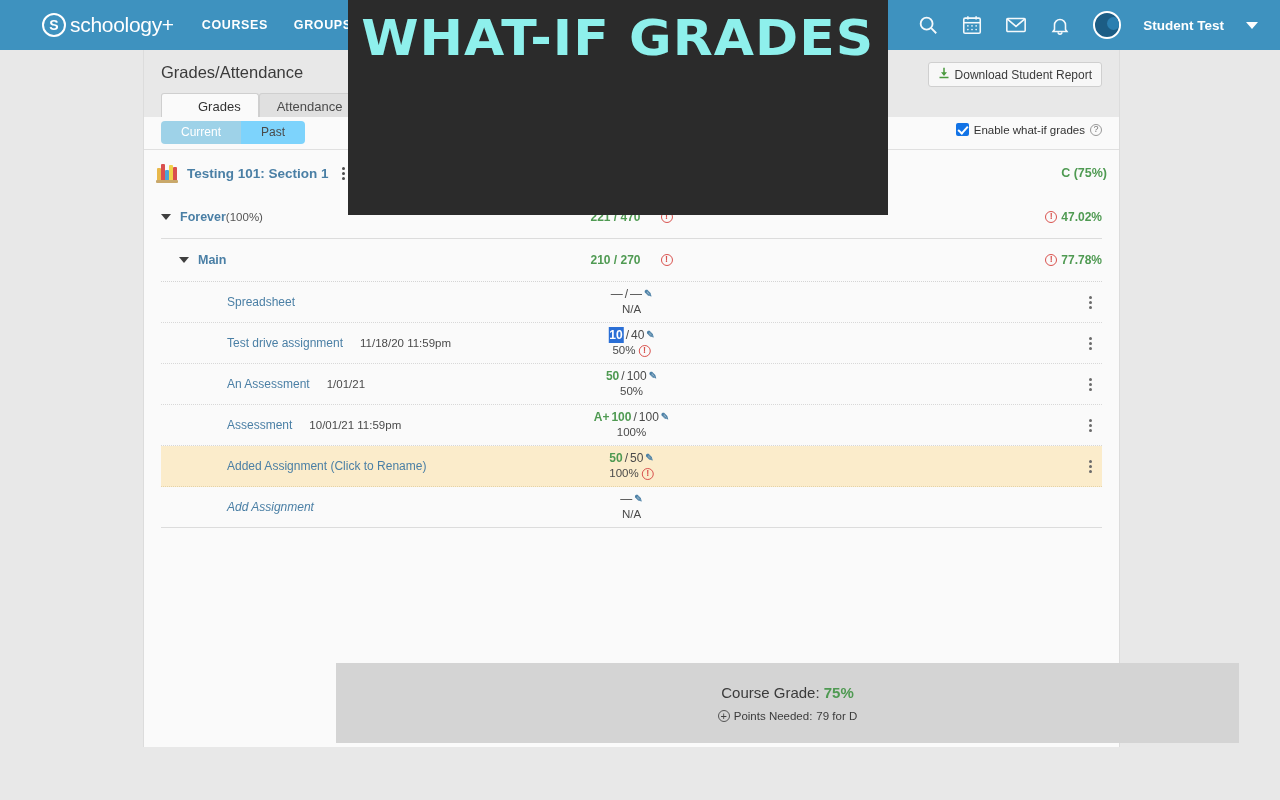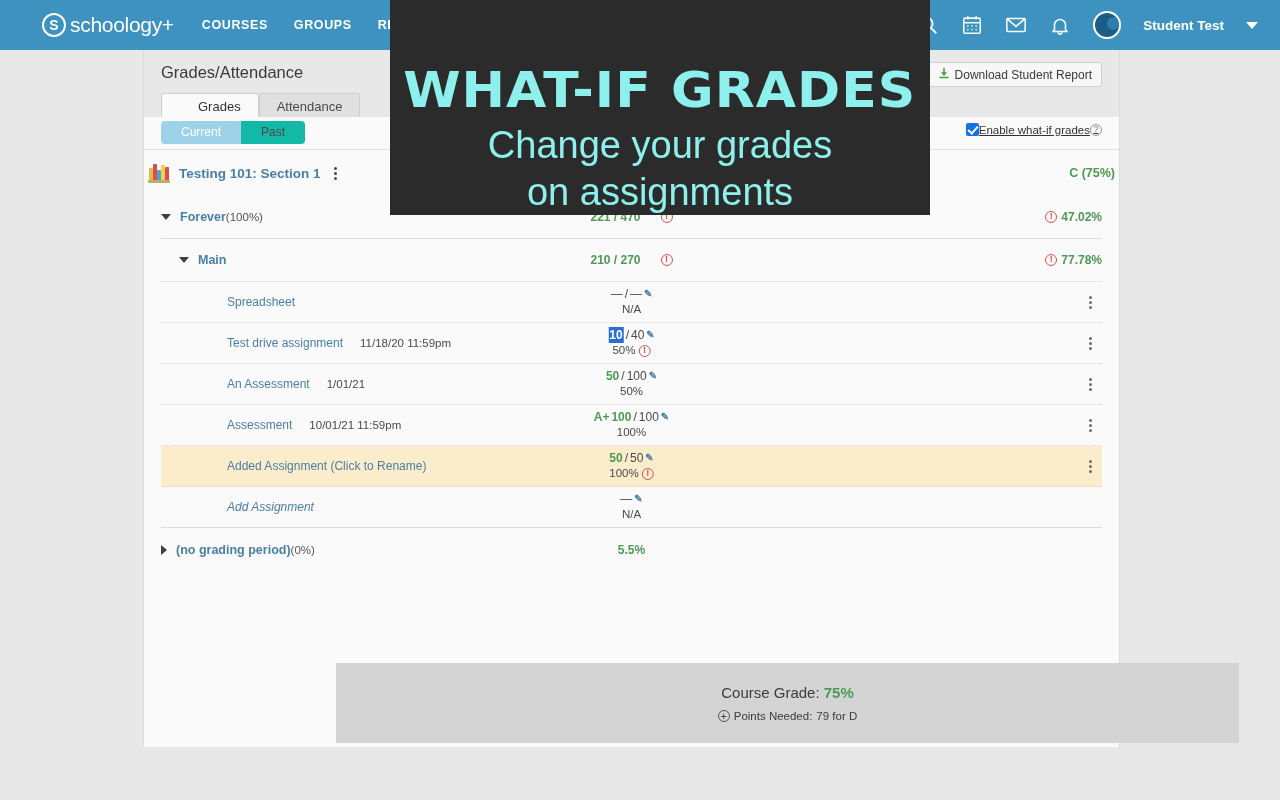--- a/index.html
+++ b/index.html
@@ -85,47 +85,47 @@
   .sub-bar {
     position: relative; height: 33px; background: #fafafa;
     border-bottom: 1px solid #e0e0e0;
   }
   .pill-group {
     position: absolute; left: 17px; top: 4px; display: flex;
     border-radius: 4px; overflow: hidden;
   }
   .pill {
     font-size: 12px; padding: 5px 20px; cursor: pointer;
-    background: #14b8a6; color: #4a4a4a; line-height: 1.1;
+    background: #7dd3fc; color: #4a4a4a; line-height: 1.1;
   }
   .pill.active { background: #9ed2e8; color: #fff; font-weight: 500; }
   .whatif-wrap {
     position: absolute; right: 17px; top: 6px;
-    display: flex; align-items: center; 
-    font-size: 11.5px; color: #333; text-decoration: underline;
+    display: flex; align-items: center; gap: 5px;
+    font-size: 11.5px; color: #333;
   }
   .cb {
     width: 13px; height: 13px; background: #1273e6; border-radius: 2px;
     position: relative; cursor: pointer;
   }
   .cb::after {
     content: ""; position: absolute; left: 4px; top: 1px;
     width: 4px; height: 8px; border: solid #fff;
     border-width: 0 2px 2px 0; transform: rotate(42deg);
   }
   .help-icon {
     width: 12px; height: 12px; border: 1px solid #999; border-radius: 50%;
     font-size: 9px; color: #777; display: flex; align-items: center;
     justify-content: center; cursor: pointer; line-height: 1;
   }
 
   
   .course-row {
     position: relative; height: 46px; display: flex; align-items: center;
-    padding: 0 4px; background: #fafafa;
+    padding: 0 12px; background: #fafafa;
   }
   .course-icon {
     width: 22px; height: 20px; position: relative; margin-right: 9px;
     flex: 0 0 auto;
   }
   .book { position: absolute; bottom: 3px; width: 4px; border-radius: 1px 1px 0 0; }
   .shelf {
     position: absolute; bottom: 0; left: 0; width: 22px; height: 3px;
     background: #c9a86a; border-radius: 1px;
   }
@@ -220,23 +220,23 @@
     align-items: center; gap: 4px;
   }
   .plus-icon {
     width: 12px; height: 12px; border: 1px solid #555; border-radius: 50%;
     font-size: 11px; line-height: 10px; text-align: center; color: #444;
     cursor: pointer;
   }
 
   
   .overlay {
-    position: absolute; left: 390px; top: 0; width: 540px; height: 215px;
+    position: absolute; left: 348px; top: 0; width: 540px; height: 215px;
     background: #2b2b2b; display: flex; flex-direction: column;
-    align-items: center; justify-content: flex-end; padding-top: 12px;
+    align-items: center; justify-content: flex-start; padding-top: 12px;
     z-index: 50;
   }
   .ov-title {
     color: #8ef0ec; font-size: 50px; font-weight: 700;
     letter-spacing: 1px; font-family: "DejaVu Sans", sans-serif;
     transform: scaleX(1.04); line-height: 1.05; white-space: nowrap;
   }
   .ov-sub {
     color: #8ef0ec; font-size: 38px; font-weight: 400;
     line-height: 1.22; text-align: center; margin-top: 6px;
@@ -501,47 +501,33 @@
           <span class="score-top">
             <span class="muted">—</span>
             <span class="pencil">✎</span>
           </span>
           <span class="score-bot">
             <span>N/A</span>
           </span>
         </span>
       </div>
 
-      <div class="gp-row" style="border-bottom:none;">
-        <span class="tw">
-          <span class="arrow-rt"></span>
-          <span class="gp-name">(no grading period)</span>
-        </span>
-        <span class="gp-weight">(0%)</span>
-        <span class="gp-points">
-          <span>5.5%</span>
-        </span>
-      </div>
     </div>
 
     <div class="summary">
       <div class="summary-grade">
         <span>Course Grade:</span>
         <b>75%</b>
       </div>
       <div class="summary-pts">
         <span class="plus-icon">+</span>
         <span>Points Needed:</span>
         <span>79 for D</span>
       </div>
     </div>
 
   </div>
 
 </div>
 
 <div class="overlay">
   <div class="ov-title">WHAT-IF GRADES</div>
-  <div class="ov-sub">
-    <div>Change your grades</div>
-    <div>on assignments</div>
-  </div>
 </div>
 
 </body></html>

